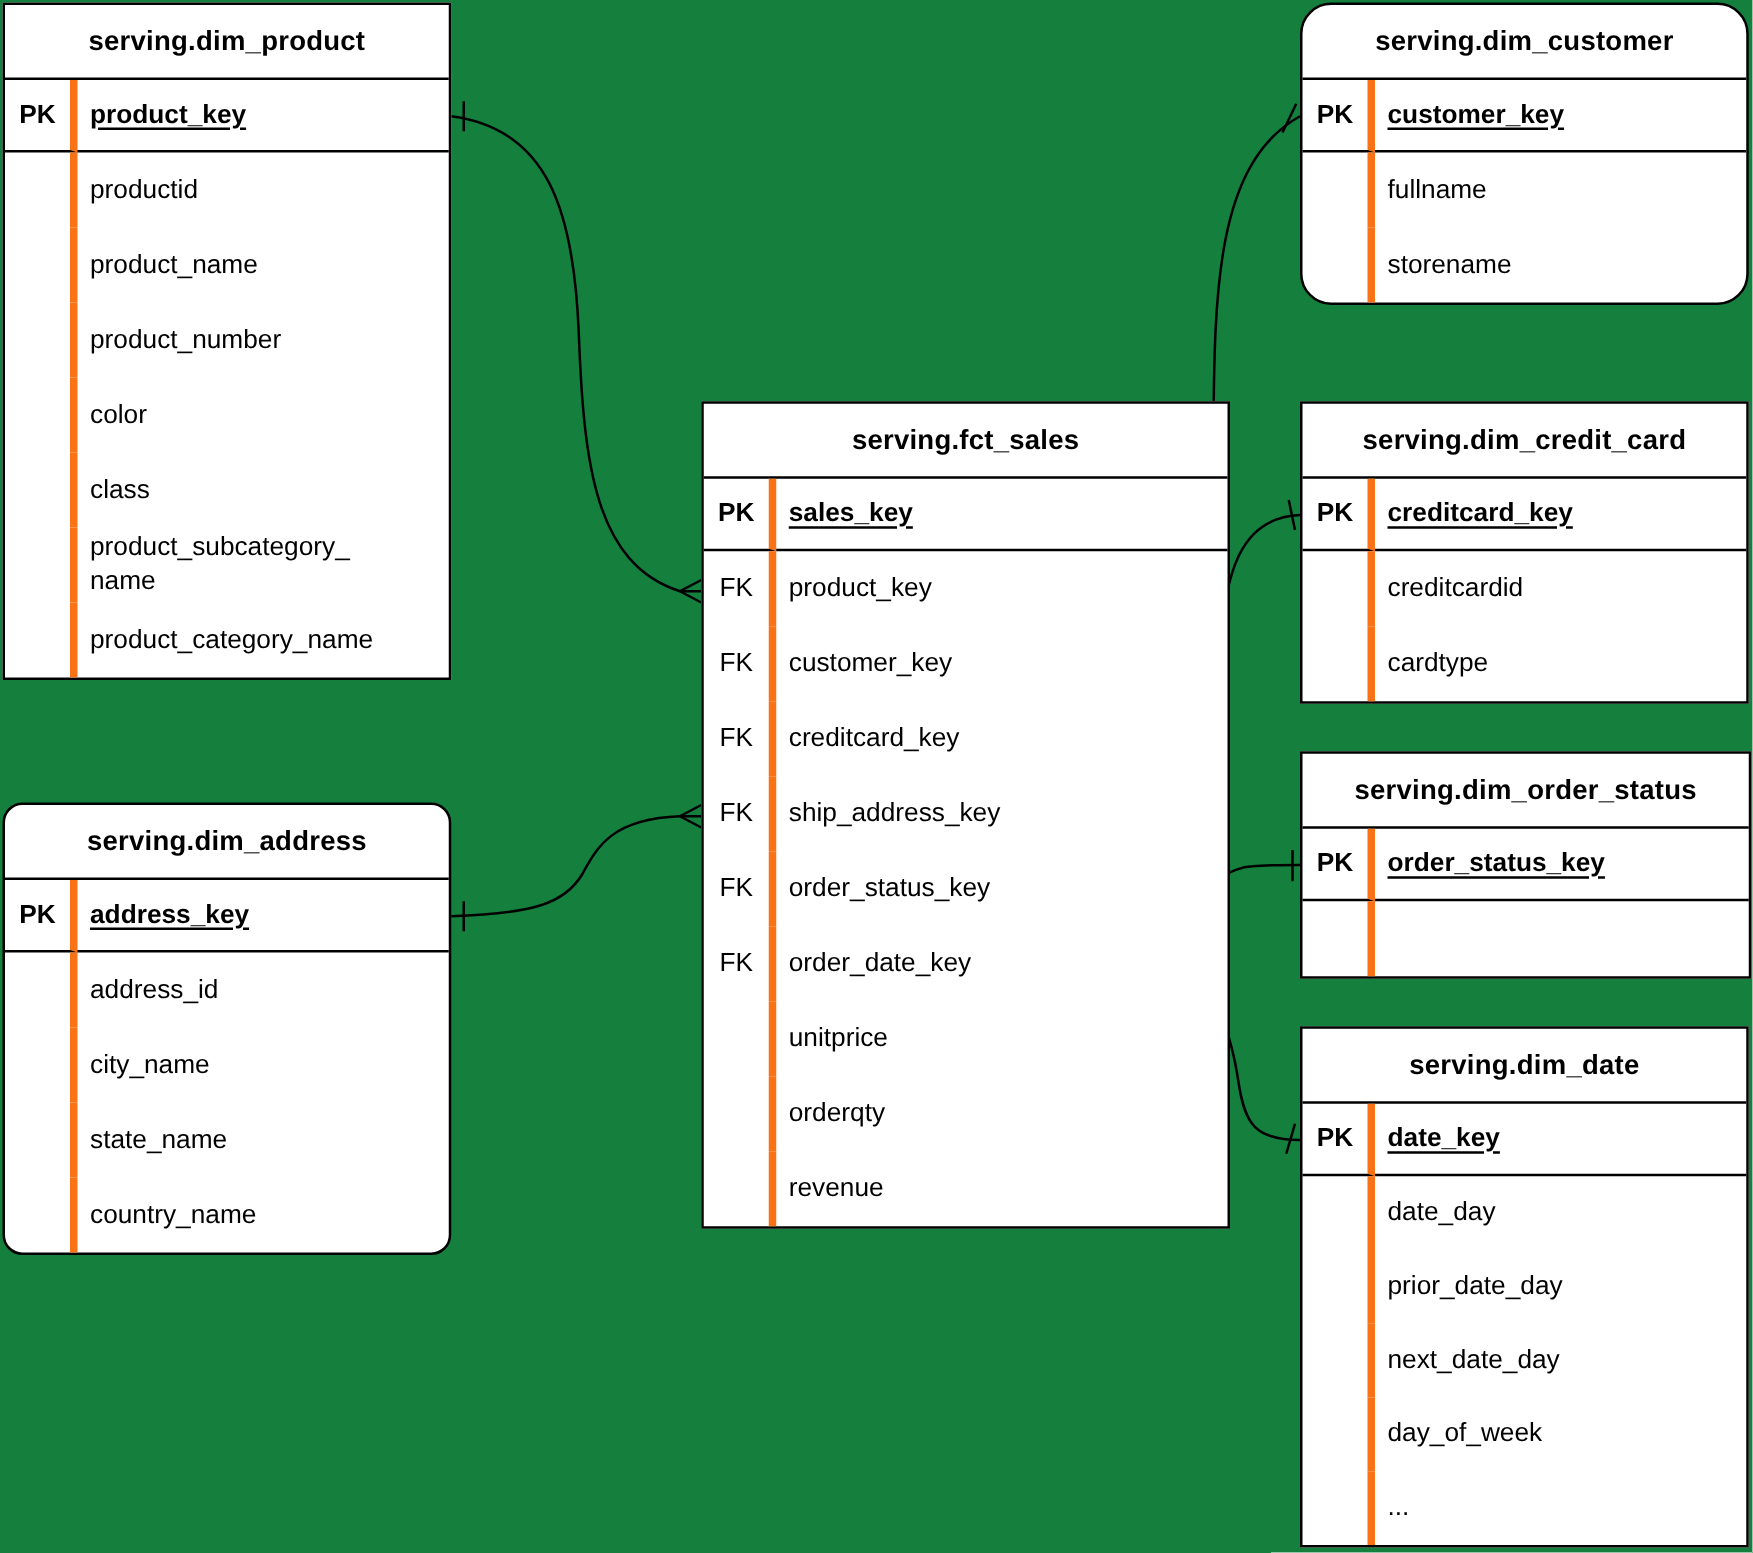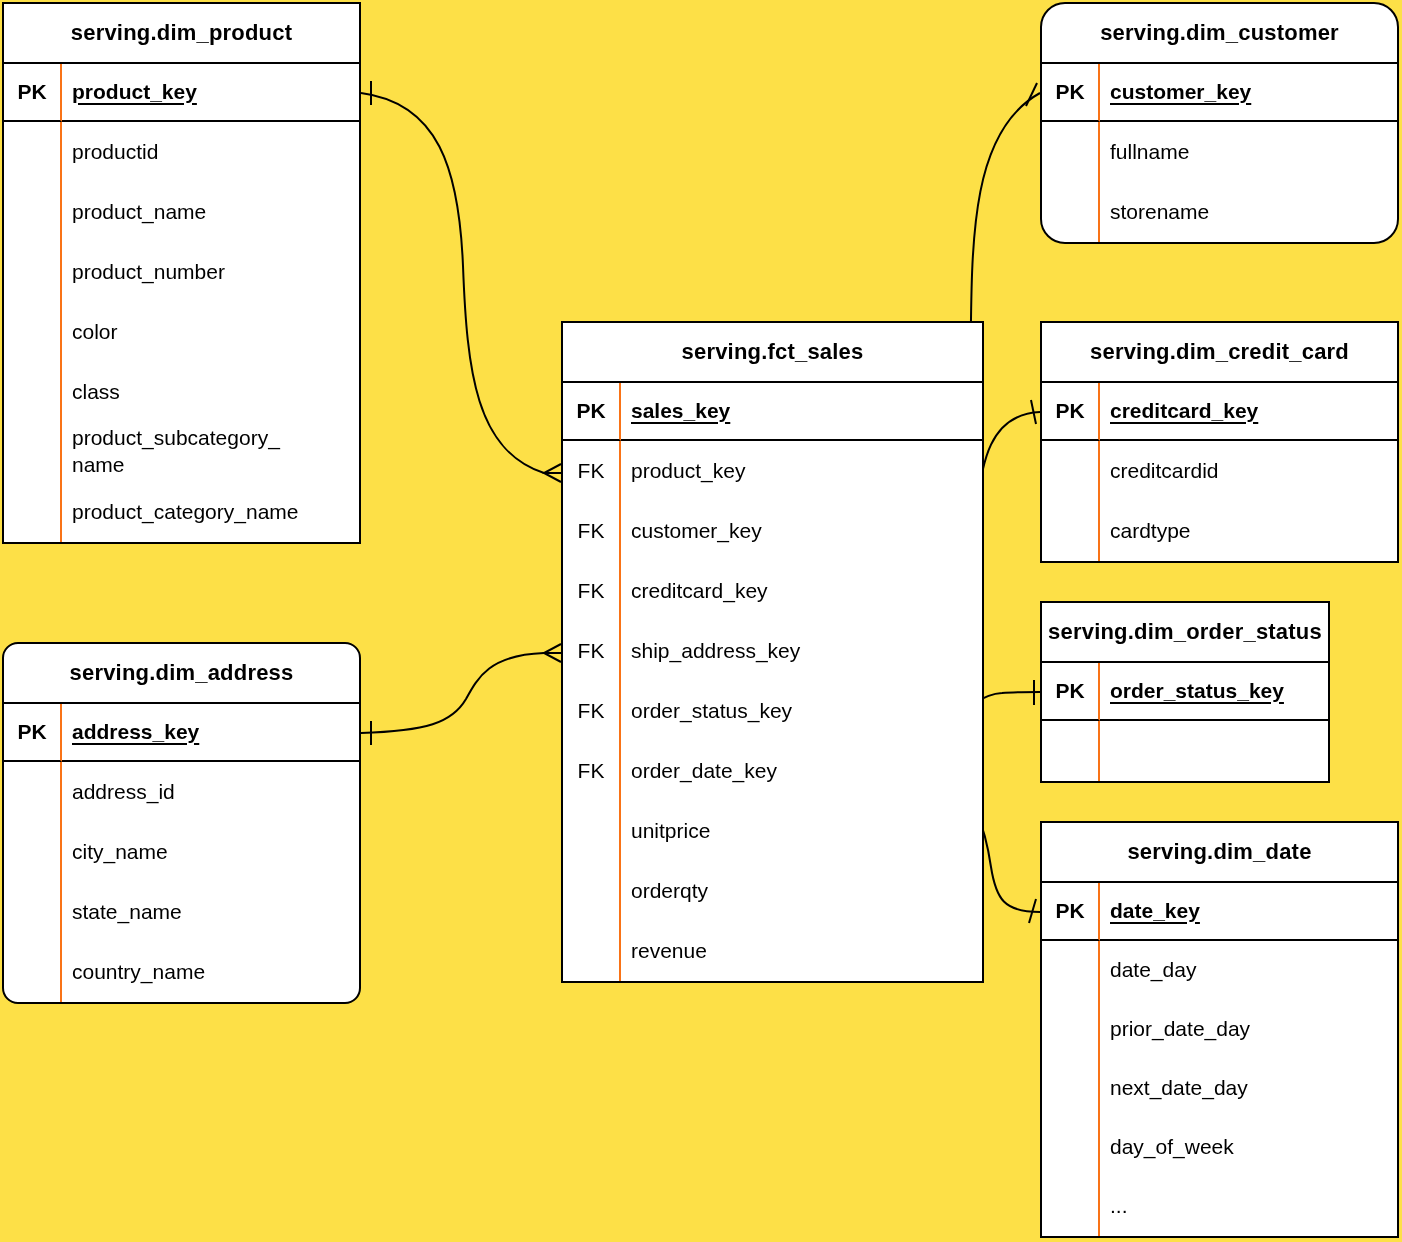--- a/index.html
+++ b/index.html
@@ -1,20 +1,20 @@
 <!DOCTYPE html>
 <html><head>
 <meta charset="utf-8">
 <style>
   html, body { margin: 0; padding: 0; background: #ffffff; }
   #canvas {
     position: relative;
     width: 1402px;
     height: 1242px;
-    background: #fde047;
+    background: #15803d;
     font-family: "Liberation Sans", "DejaVu Sans", sans-serif;
     color: #000000;
   }
   #edges {
     position: absolute;
     left: 0; top: 0;
     width: 1402px; height: 1242px;
   }
   #edges path {
     stroke: #000000;
@@ -38,21 +38,21 @@
     letter-spacing: 0.2px;
   }
   .tbl-grid {
     display: grid;
     grid-template-columns: 58px 1fr;
     grid-template-rows: 58px;
     grid-auto-rows: 60px;
   }
   #t-date .tbl-grid { grid-auto-rows: 59px; }
   .kc {
-    border-right: 2px solid #f97316;
+    border-right: 6px solid #f97316;
     display: flex;
     align-items: center;
     justify-content: center;
     font-size: 21px;
   }
   .fc {
     display: flex;
     align-items: center;
     padding-left: 10px;
     font-size: 21px;
@@ -64,21 +64,21 @@
     text-decoration: underline;
     text-decoration-thickness: 2px;
     text-underline-offset: 4px;
   }
   
   #t-product  { left: 2px;    top: 2px;   width: 359px; }
   #t-address  { left: 2px;    top: 642px; width: 359px; border-radius: 16px; }
   #t-sales    { left: 561px;  top: 321px; width: 423px; }
   #t-customer { left: 1040px; top: 2px;   width: 359px; border-radius: 25px; }
   #t-credit   { left: 1040px; top: 321px; width: 359px; }
-  #t-status   { left: 1040px; top: 601px; width: 290px; }
+  #t-status   { left: 1040px; top: 601px; width: 361px; }
   #t-date     { left: 1040px; top: 821px; width: 359px; }
 </style>
 </head>
 <body>
 
 <div id="canvas">
 
   <svg id="edges" viewBox="0 0 1402 1242" xmlns="http://www.w3.org/2000/svg">
     <g>
       <path d="M 361 93 C 438 103 459 168 463 266 C 467 372 476 451 544 473"></path>

